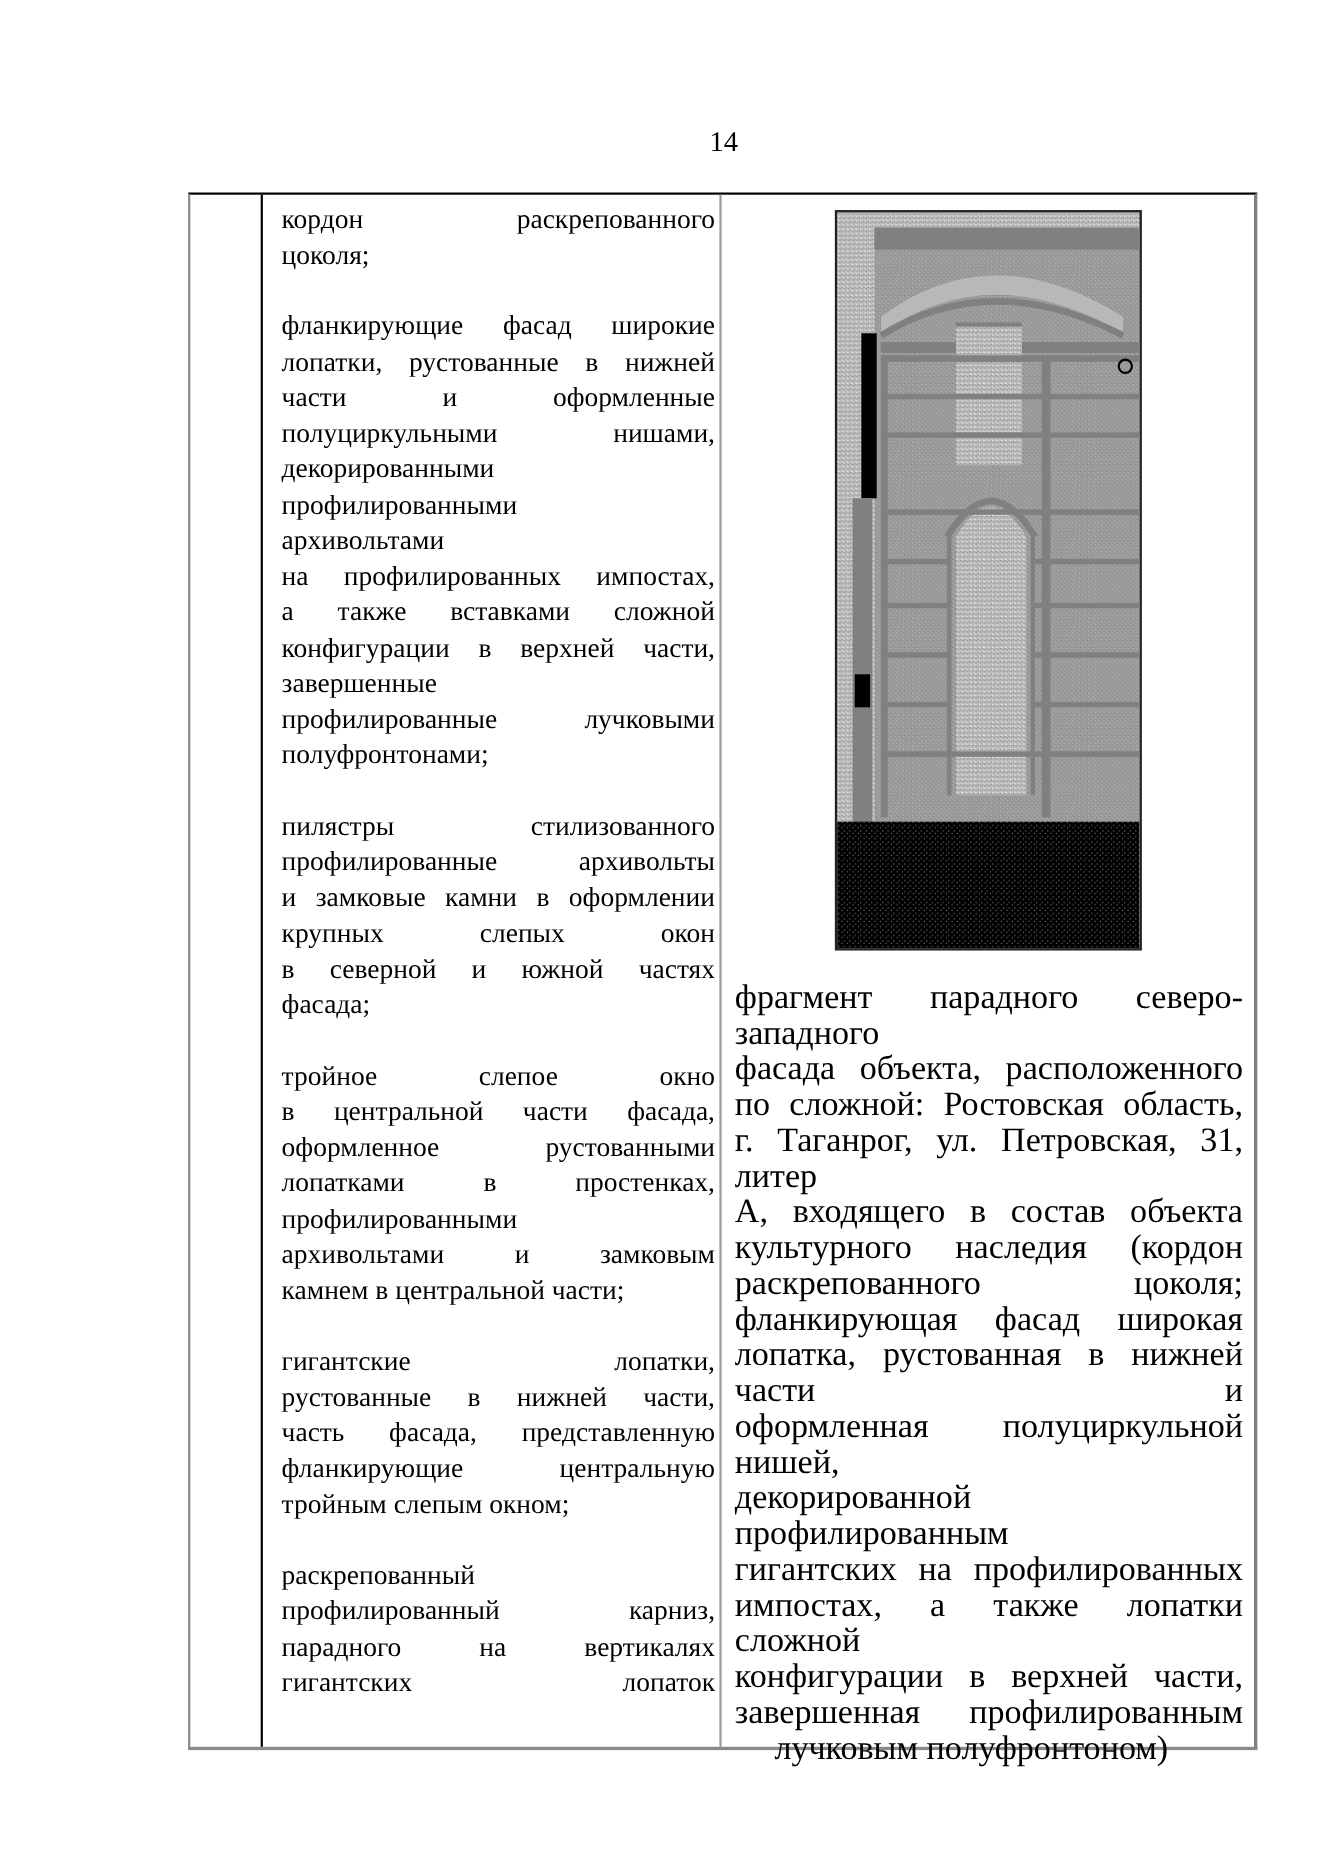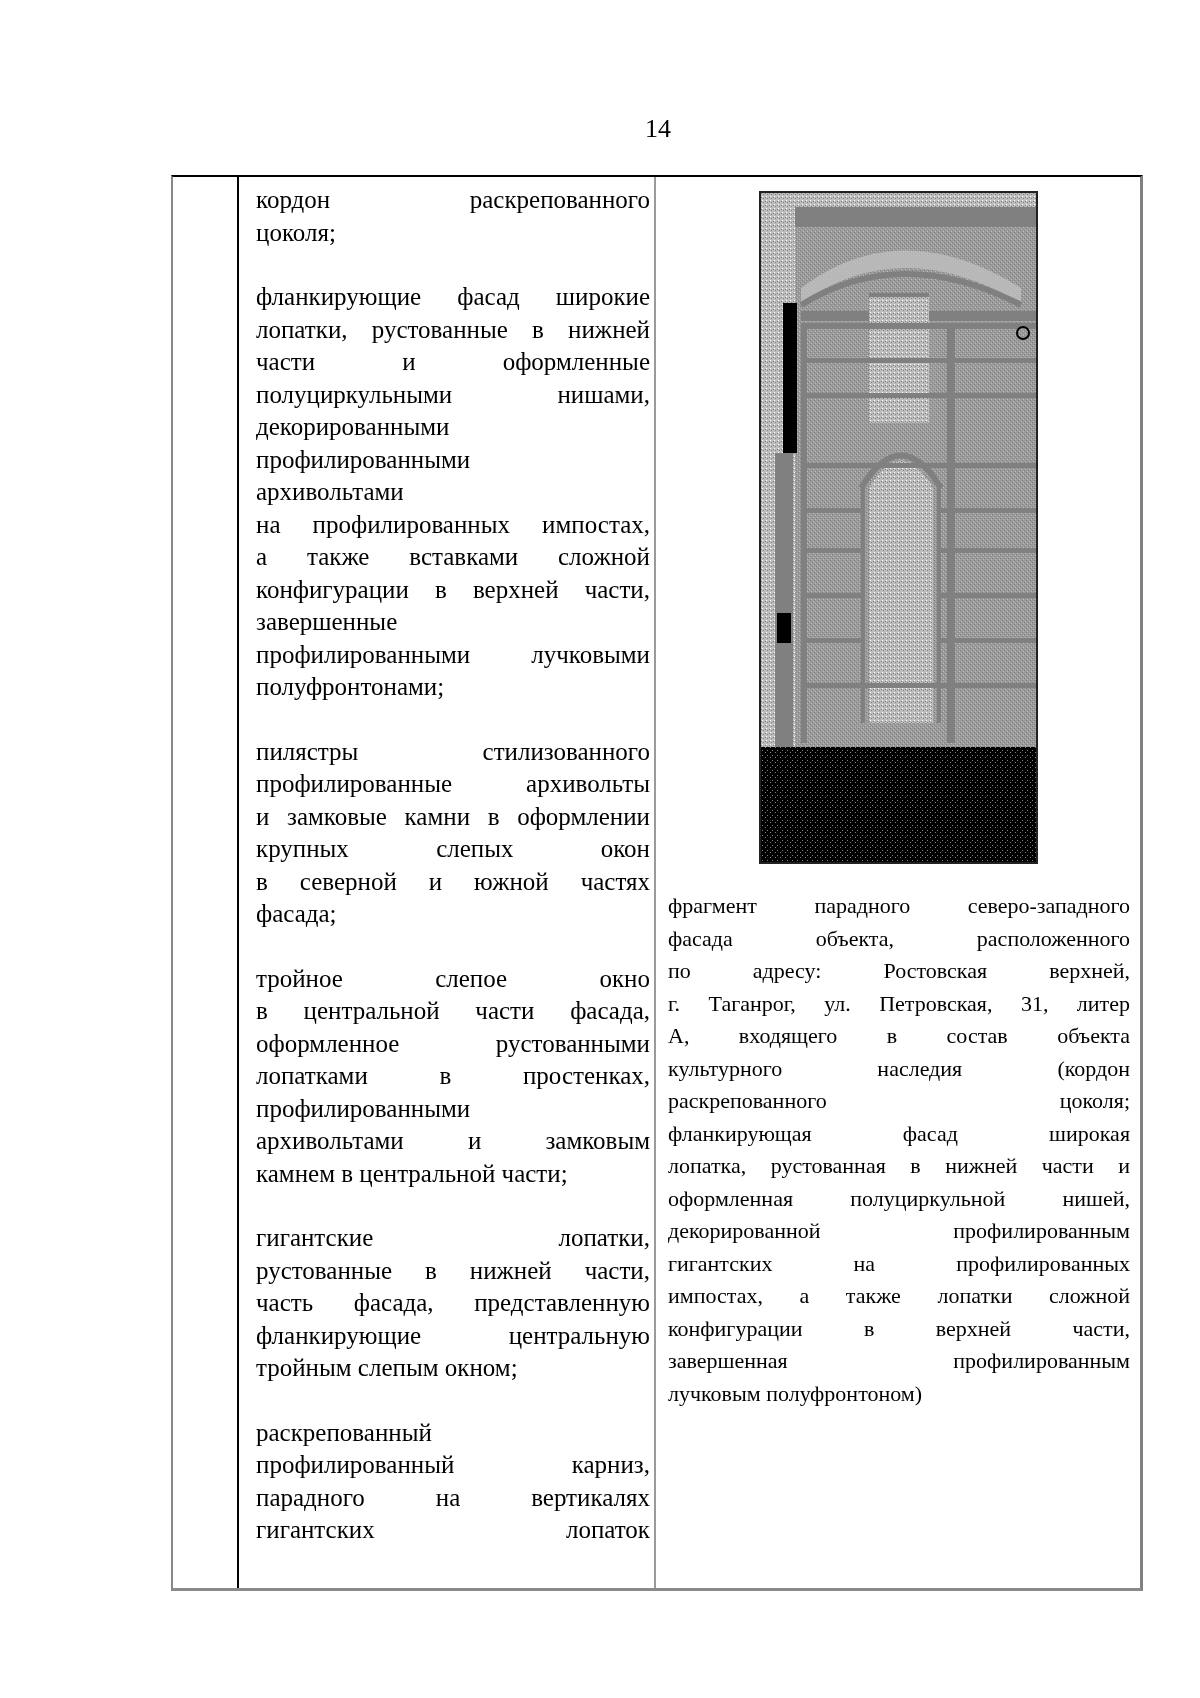--- a/index.html
+++ b/index.html
@@ -88,31 +88,32 @@
       border: 2px solid #222;
       box-sizing: border-box;
       overflow: hidden;
       background: #8a8a8a;
     }
     .caption {
       position: absolute;
       left: 0;
       top: 713px;
       width: 462px;
-      font-size: 22px;
+      font-size: 31px;
       line-height: 32.5px;
     }
     .caption .line {
       display: block;
       text-align: justify;
       text-align-last: justify;
     }
     .caption .line.left {
       text-align: right;
       text-align-last: left;
+      margin-left: 36px;
     }
   </style>
 </head>
 <body>
 
 <div class="page-number">14</div>
 
 <div class="doc-table">
   <div class="col-num"></div>
   <div class="col-divider d1"></div>
@@ -128,21 +129,21 @@
         <span class="line">лопатки, рустованные в нижней</span>
         <span class="line">части и оформленные</span>
         <span class="line">полуциркульными нишами,</span>
         <span class="line left">декорированными</span>
         <span class="line left">профилированными</span>
         <span class="line left">архивольтами</span>
         <span class="line">на профилированных импостах,</span>
         <span class="line">а также вставками сложной</span>
         <span class="line">конфигурации в верхней части,</span>
         <span class="line left">завершенные</span>
-        <span class="line">профилированными лучковыми</span>
+        <span class="line">профилированные лучковыми</span>
         <span class="line left">полуфронтонами;</span>
       </p>
       <p>
         <span class="line">пилястры стилизованного</span>
         <span class="line">профилированные архивольты</span>
         <span class="line">и замковые камни в оформлении</span>
         <span class="line">крупных слепых окон</span>
         <span class="line">в северной и южной частях</span>
         <span class="line left">фасада;</span>
       </p>
@@ -235,21 +236,21 @@
         <rect x="16" y="420" width="14" height="30" fill="#000"></rect>
 
         <circle cx="262" cy="140" r="6" fill="none" stroke="#000" stroke-width="2"></circle>
 
         <rect x="0" y="554" width="275" height="115" fill="url(#noiseD)"></rect>
       </svg>
     </div>
     <div class="caption" id="caption-cell">
         <span class="line">фрагмент парадного северо-западного</span>
         <span class="line">фасада объекта, расположенного</span>
-        <span class="line">по адресу: Ростовская верхней,</span>
+        <span class="line">по сложной: Ростовская область,</span>
         <span class="line">г. Таганрог, ул. Петровская, 31, литер</span>
         <span class="line">А, входящего в состав объекта</span>
         <span class="line">культурного наследия (кордон</span>
         <span class="line">раскрепованного цоколя;</span>
         <span class="line">фланкирующая фасад широкая</span>
         <span class="line">лопатка, рустованная в нижней части и</span>
         <span class="line">оформленная полуциркульной нишей,</span>
         <span class="line">декорированной профилированным</span>
         <span class="line">гигантских на профилированных</span>
         <span class="line">импостах, а также лопатки сложной</span>

